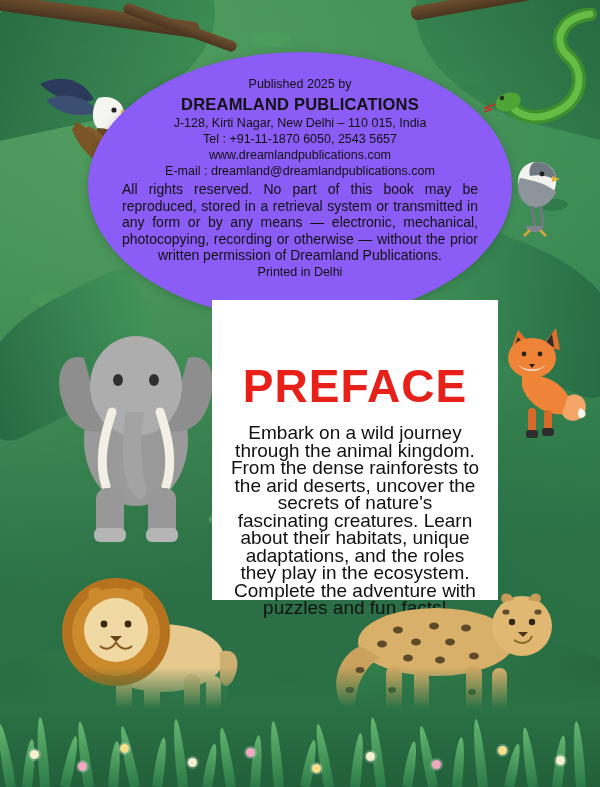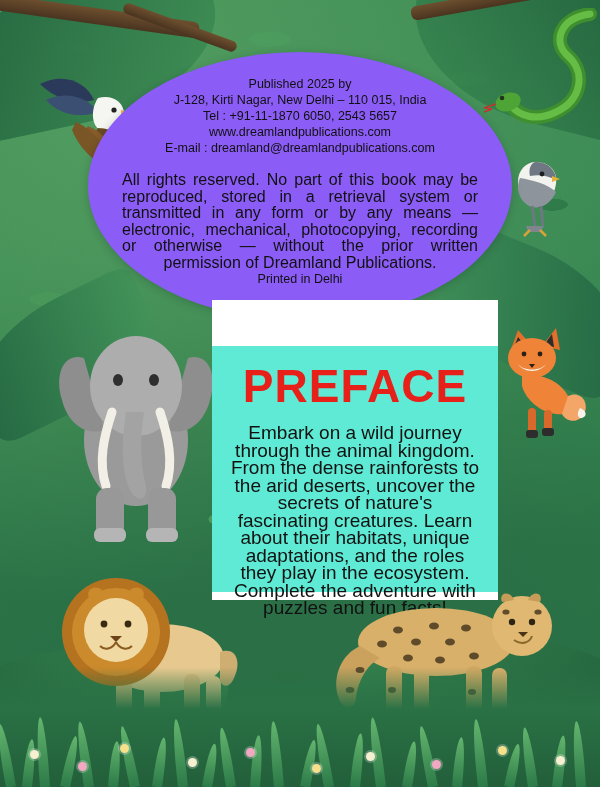--- a/index.html
+++ b/index.html
@@ -129,35 +129,35 @@
   }
   #copyright-card .line { font-size: 12.5px; line-height: 16px; }
   #copyright-card .pub-name {
     font-size: 16.5px;
     font-weight: bold;
     line-height: 22px;
     letter-spacing: .2px;
     margin-top: 1px;
   }
   #copyright-card .block {
-    font-size: 16px;
+    font-size: 14px;
     line-height: 16.5px;
     text-align: justify;
     text-align-last: center;
-    margin-top: 16px;
+    margin-top: 2px;
   }
 
   
   #preface-panel {
     position: absolute;
     left: 212px;
     top: 346px;
     width: 286px;
     height: 246px;
-    background: #5eead4;
+    background: #ffffff;
     display: flex;
     flex-direction: column;
     align-items: center;
     padding: 14px 18px 10px;
     box-sizing: border-box;
   }
   #preface-title {
     color: #e8201a;
     font-size: 46px;
     font-weight: bold;
@@ -227,20 +227,21 @@
     <path d="M24 28 C36 30 52 34 60 42 C54 56 40 62 30 54 C22 48 20 36 24 28 Z" fill="#8d949c"></path>
     <circle cx="46" cy="24" r="2.4" fill="#1d1d1d"></circle>
     <path d="M56 26 l8 3 l-8 3 z" fill="#e6b23c"></path>
     <path d="M36 56 l3 20 M45 56 l2 20" stroke="#6f7782" stroke-width="3"></path>
     <path d="M30 76 l18 0 l-4 6 l-12 0 z" fill="#7e858e"></path>
     <path d="M34 80 l-6 6 M44 80 l6 6" stroke="#d8a23a" stroke-width="2.5"></path>
   </svg>
 
   <div id="copyright-card">
     <div class="line">Published 2025 by</div>
+    <div class="pub-name">DREAMLAND PUBLICATIONS</div>
     <div class="line">J-128, Kirti Nagar, New Delhi – 110 015, India</div>
     <div class="line">Tel : +91-11-1870 6050, 2543 5657</div>
     <div class="line">www.dreamlandpublications.com</div>
     <div class="line">E-mail :  dreamland@dreamlandpublications.com</div>
     <div class="block">All rights reserved. No part of this book may be reproduced, stored in a retrieval system or transmitted in any form or by any means — electronic, mechanical, photocopying, recording or otherwise — without the prior written permission of Dreamland Publications.</div>
     <div class="line">Printed in Delhi</div>
   </div>
 
   <div class="white-col"></div>
 

